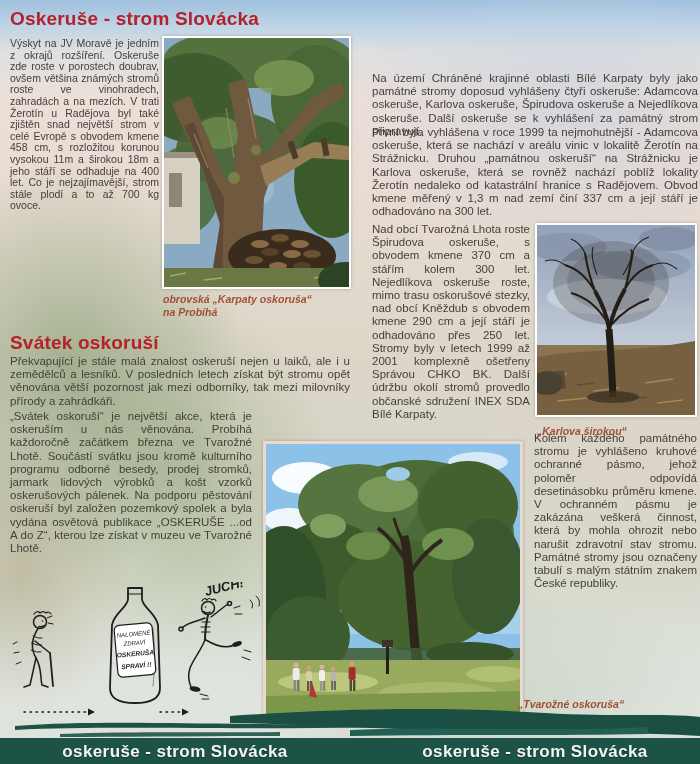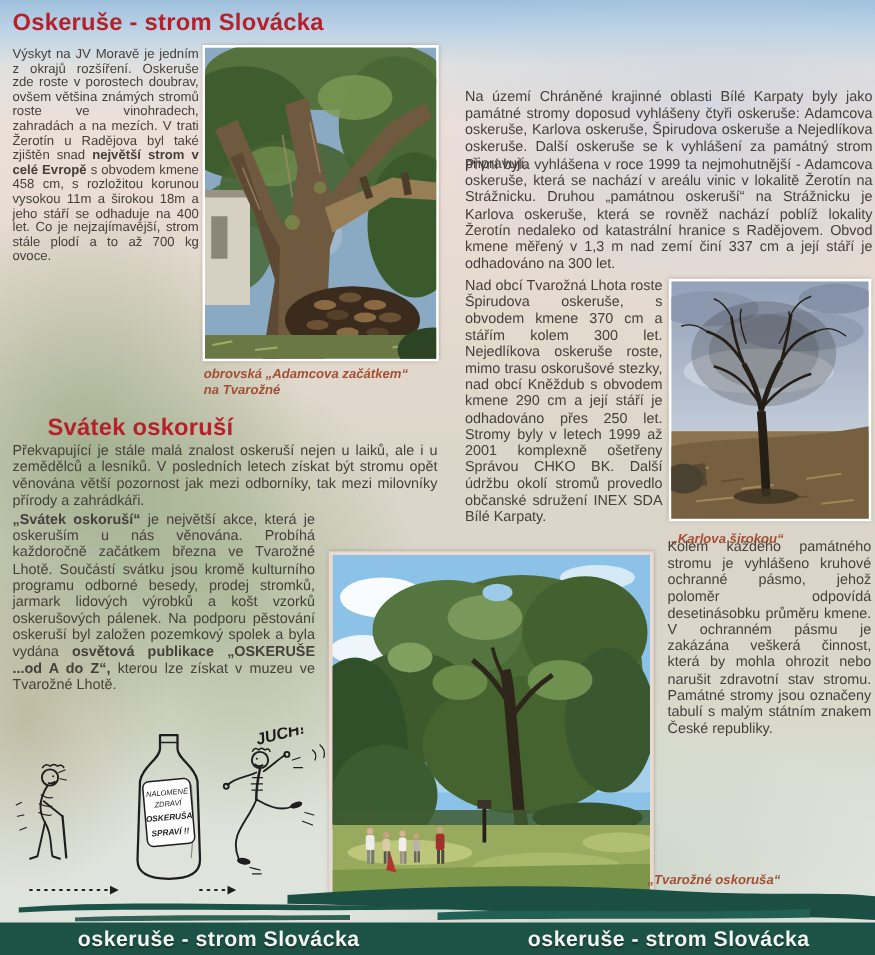--- a/index.html
+++ b/index.html
@@ -18,21 +18,21 @@
   .abs{position:absolute;}
   h1,h2{margin:0;font-weight:bold;color:#b5212b;font-size:19px;line-height:23px;letter-spacing:.2px;}
   p{margin:0;text-align:justify;}
   .body-s{font-size:10.5px;line-height:11.6px;}
   .body-m{font-size:11.5px;line-height:13.2px;}
   .cap{font-size:10.5px;line-height:13px;font-style:italic;color:#a34f35;font-weight:bold;}
   .photo{background:#fff;box-shadow:0 0 3px rgba(90,70,60,.35);}
   .photo svg{display:block;}
   .footer-bar{left:0;top:738px;width:700px;height:26px;background:#1d5347;}
   .footer-text{top:742px;text-align:center;color:#f3f5f1;font-weight:bold;font-size:17px;letter-spacing:.4px;text-shadow:0 1px 1px rgba(0,0,0,.35);}
-  b{font-weight:bold;}
+  b{font-weight:normal;}
 </style>
 </head>
 <body>
 
 <div class="page">
 
   <h1 class="abs" style="left:10px;top:7px;width:330px;">Oskeruše - strom Slovácka</h1>
 
   <p class="abs body-s" style="left:10px;top:38px;width:149px;"><span>Výskyt na JV Moravě je jedním z okrajů rozšíření. Oskeruše zde roste v porostech doubrav, ovšem většina známých stromů roste ve vinohradech, zahradách a na mezích. V trati Žerotín u Radějova byl také zjištěn snad </span><b>největší strom v celé Evropě</b><span> s obvodem kmene 458 cm, s rozložitou korunou vysokou 11m a širokou 18m a jeho stáří se odhaduje na 400 let. Co je nejzajímavější, strom stále plodí a to až 700 kg ovoce.</span></p>
 
@@ -78,25 +78,25 @@
           <ellipse cx="90" cy="222" rx="9" ry="4" fill="#6b5134"></ellipse>
           <ellipse cx="114" cy="228" rx="9" ry="4" fill="#8a6a42"></ellipse>
           <ellipse cx="138" cy="228" rx="9" ry="4" fill="#55402a"></ellipse>
       </g>
       <rect x="0" y="230" width="185" height="19" fill="#697845"></rect>
       <path d="M6,238 l16,-3 M40,242 l18,-2 M150,240 l20,-3" stroke="#9fae66" stroke-width="1.6"></path>
       <ellipse cx="182" cy="242" rx="28" ry="18" fill="#2c4423"></ellipse>
     </svg>
   </div>
   <div class="abs cap" style="left:163px;top:293px;width:186px;">
-    <div>obrovská „Adamcova začátkem“</div>
-    <div>na Tvarožné</div>
-  </div>
-
-  <h2 class="abs" style="left:10px;top:331px;margin-left:28px;">Svátek oskoruší</h2>
+    <div>obrovská „Karpaty oskoruša“</div>
+    <div>na Probíhá</div>
+  </div>
+
+  <h2 class="abs" style="left:10px;top:331px;">Svátek oskoruší</h2>
 
   <p class="abs body-m" style="left:10px;top:355px;width:340px;">Překvapující je stále malá znalost oskeruší nejen u laiků, ale i u zemědělců a lesníků. V posledních letech získat být stromu opět věnována větší pozornost jak mezi odborníky, tak mezi milovníky přírody a zahrádkáři.</p>
 
   <p class="abs body-m" style="left:10px;top:410px;width:242px;"><b>„Svátek oskoruší“</b><span> je největší akce, která je oskeruším u nás věnována. Probíhá každoročně začátkem března ve Tvarožné Lhotě. Součástí svátku jsou kromě kulturního programu odborné besedy, prodej stromků, jarmark lidových výrobků a košt vzorků oskerušových pálenek. Na podporu pěstování oskeruší byl založen pozemkový spolek a byla vydána </span><b>osvětová publikace „OSKERUŠE ...od A do Z“,</b><span> kterou lze získat v muzeu ve Tvarožné Lhotě.</span></p>
 
   <div class="abs" style="left:10px;top:582px;width:252px;height:144px;">
     <svg width="252" height="144" viewBox="0 0 252 144" fill="none" stroke="#1e1e1e" stroke-width="1.5" stroke-linecap="round" stroke-linejoin="round">
 
       <g transform="translate(16,30)">
         <path d="M8,2 q3,-4 6,-1 q3,-3 6,0 q3,-2 5,1" stroke-width="1.2"></path>

